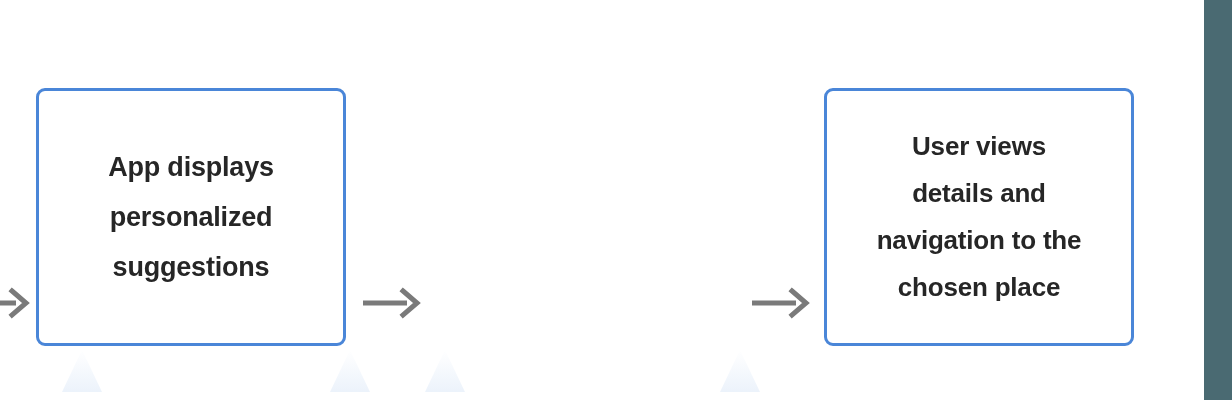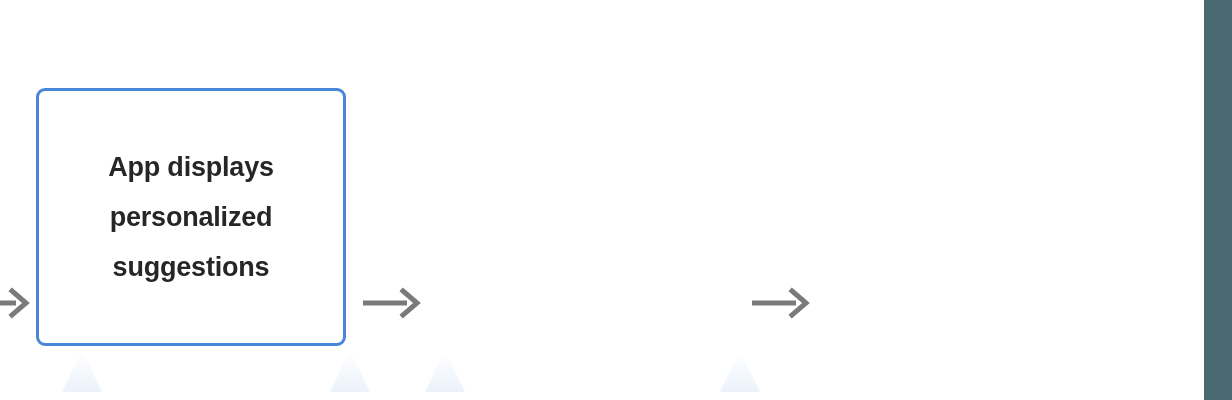--- a/index.html
+++ b/index.html
@@ -124,20 +124,26 @@
     </div>
 
 
     <div class="arrow arrow-2">
       <svg width="62" height="28" viewBox="0 0 62 28" aria-hidden="true">
         <line x1="0" y1="14" x2="44" y2="14" stroke="#7a7a7a" stroke-width="5"></line>
         <polyline points="40,2 54,14 40,26" fill="none" stroke="#7a7a7a" stroke-width="5" stroke-linecap="square" stroke-linejoin="miter"></polyline>
       </svg>
     </div>
 
+    <div class="node node-3">
+      <div class="node-label">User views
+details and
+navigation to the
+chosen place</div>
+    </div>
 
   </div>
 
   <div class="ghost ghost-a"></div>
   <div class="ghost ghost-b"></div>
   <div class="ghost ghost-c"></div>
   <div class="ghost ghost-d"></div>
 
   <div class="right-bar"></div>
 

